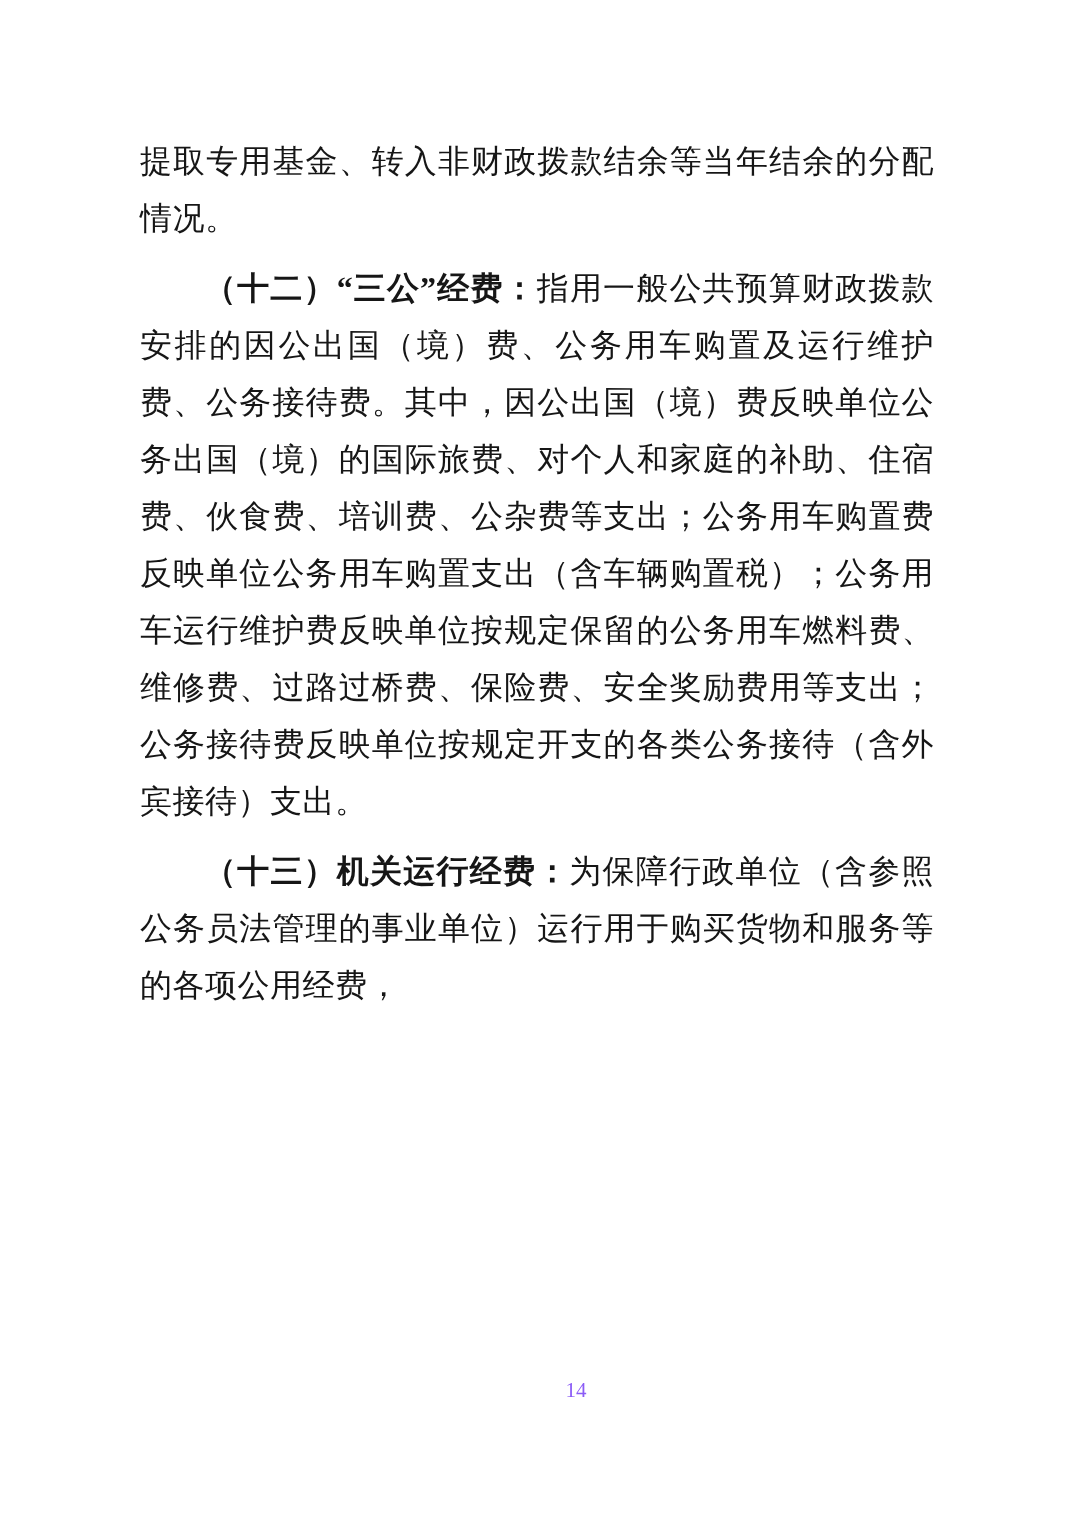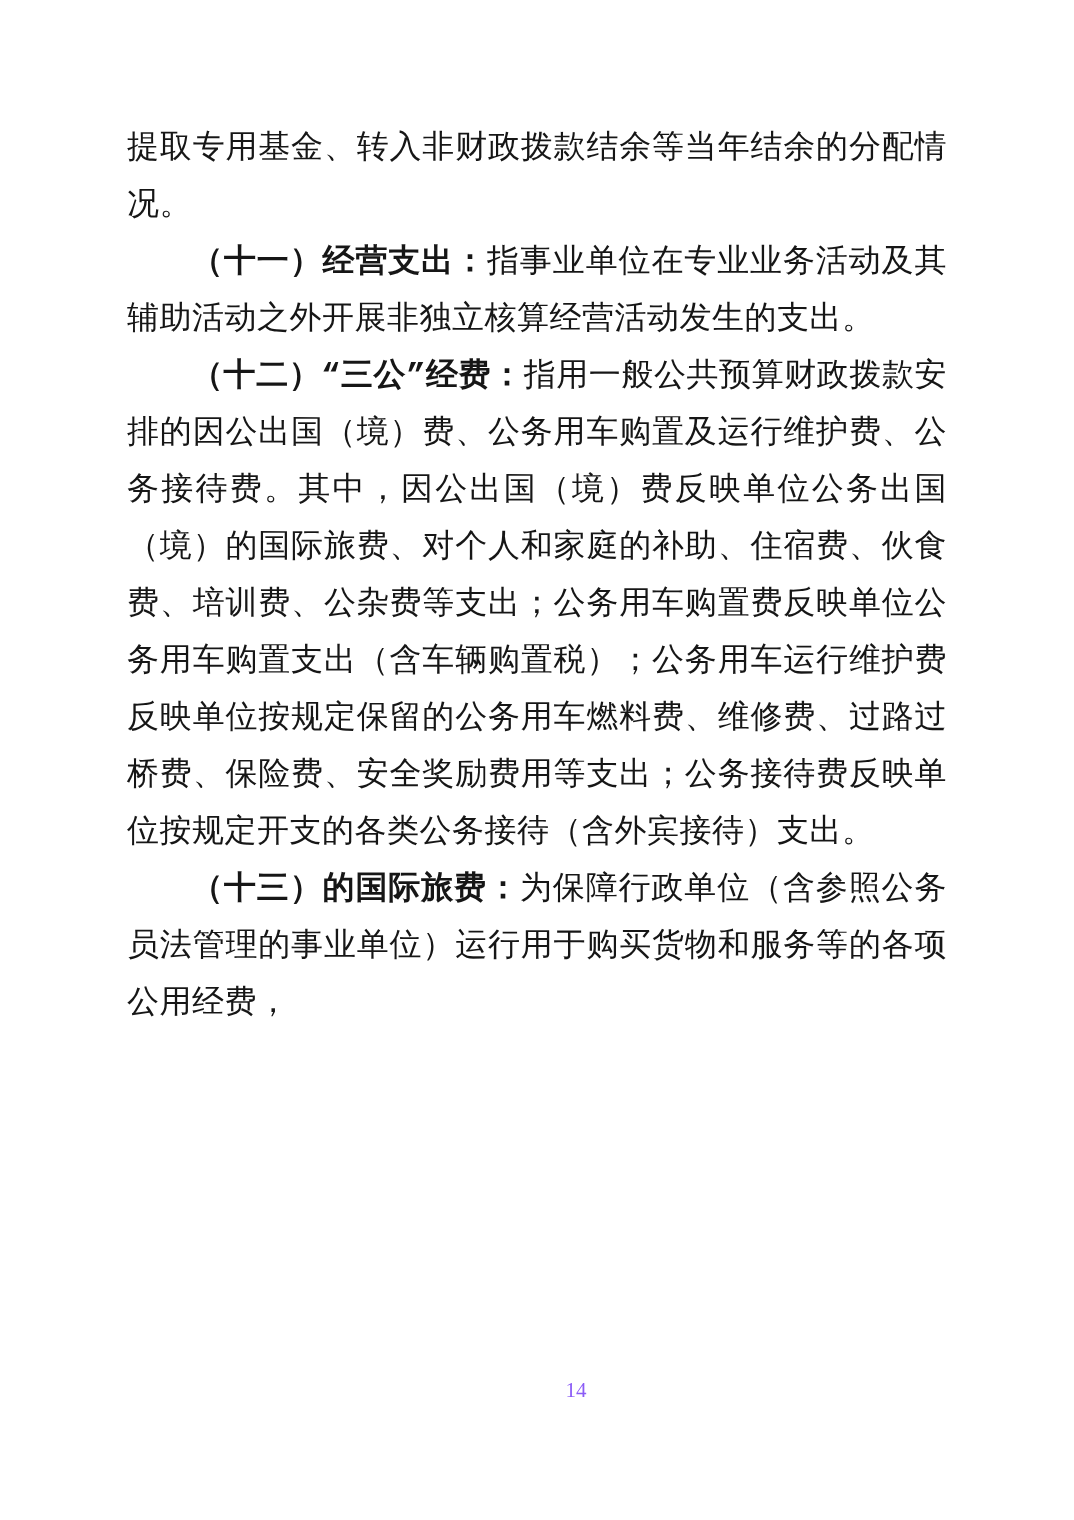--- a/index.html
+++ b/index.html
@@ -20,24 +20,23 @@
     position: absolute;
     left: 127px;
     top: 120px;
     width: 820px;
     font-size: 32px;
     line-height: 57px;
     text-align: justify;
     letter-spacing: 0.5px;
   }
   .content p {
-    margin: 0;
+    margin: 13px;
     padding: 0;
     text-indent: 2em;
-    font-family: Liberation Mono, monospace;
   }
   .content p.continuation {
     text-indent: 0;
   }
   .lead {
     font-weight: 700;
   }
   .page-number {
     position: absolute;
     left: 0;
@@ -53,22 +52,21 @@
 <body>
 
 <div class="page">
   <div class="content">
 
     <p class="continuation"><span class="lead"></span><span>提取专用基金、转入非财政拨款结余等当年结余的分配情况。</span></p>
 
 
 
 
-    <p><span class="lead">（十一）经营支出：</span><span>指事业单位在专业业务活动及其辅助活动之外开展非独立核算经营活动发生的支出。</span></p>
 
     <p><span class="lead">（十二）“三公”经费：</span><span>指用一般公共预算财政拨款安排的因公出国（境）费、公务用车购置及运行维护费、公务接待费。其中，因公出国（境）费反映单位公务出国（境）的国际旅费、对个人和家庭的补助、住宿费、伙食费、培训费、公杂费等支出；公务用车购置费反映单位公务用车购置支出（含车辆购置税）；公务用车运行维护费反映单位按规定保留的公务用车燃料费、维修费、过路过桥费、保险费、安全奖励费用等支出；公务接待费反映单位按规定开支的各类公务接待（含外宾接待）支出。</span></p>
 
-    <p><span class="lead">（十三）的国际旅费：</span><span>为保障行政单位（含参照公务员法管理的事业单位）运行用于购买货物和服务等的各项公用经费，</span></p>
+    <p><span class="lead">（十三）机关运行经费：</span><span>为保障行政单位（含参照公务员法管理的事业单位）运行用于购买货物和服务等的各项公用经费，</span></p>
 
   </div>
 
   <div class="page-number">14</div>
 </div>
 
 </body></html>

